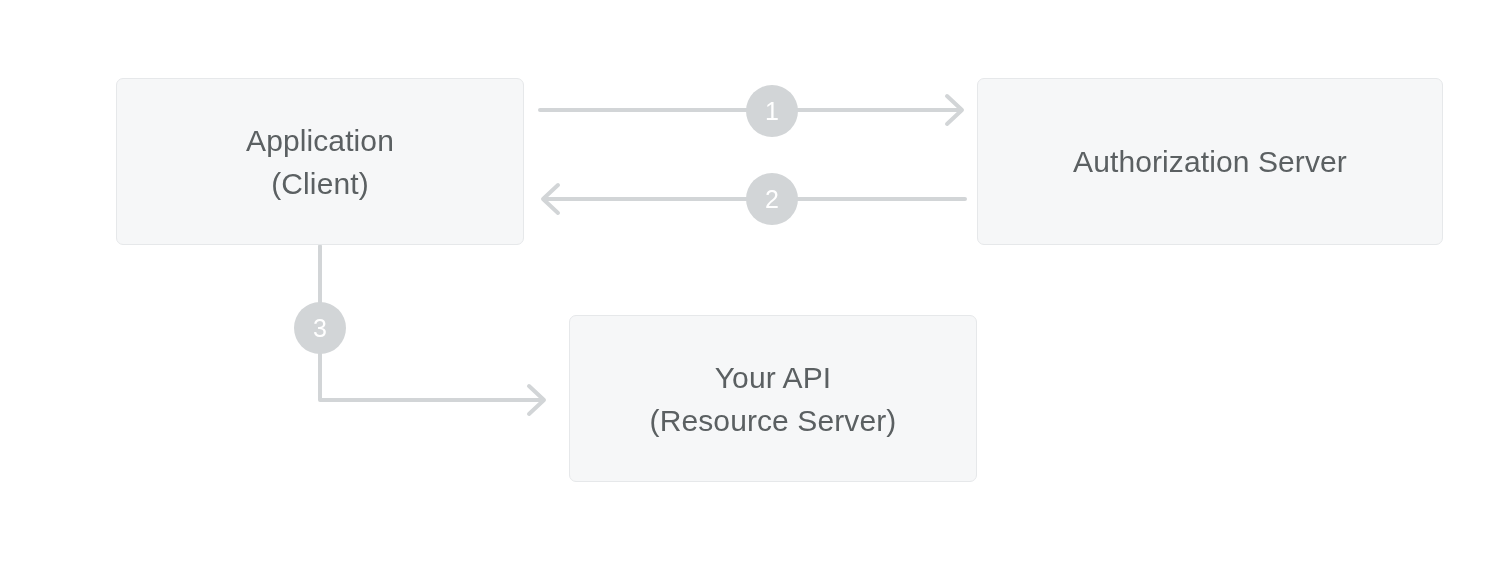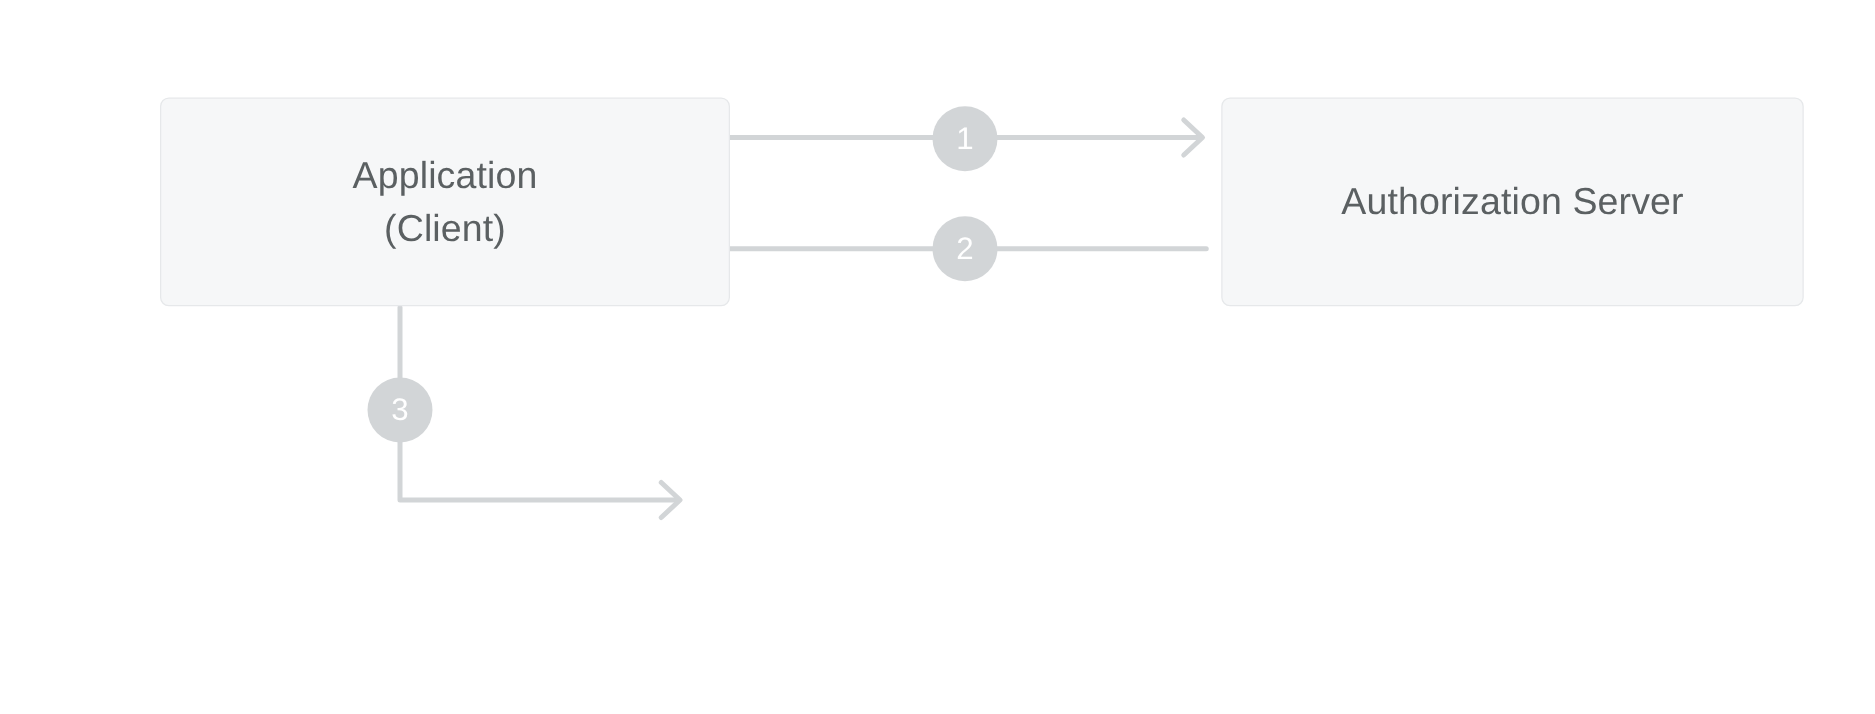--- a/index.html
+++ b/index.html
@@ -33,23 +33,22 @@
     color: #5b6062;
     font-size: 30px;
     line-height: 43px;
     font-weight: 400;
     letter-spacing: 0.1px;
     white-space: pre-line;
   }
   #node-application {
     left: 116px;
     top: 78px;
-    width: 456px;
+    width: 408px;
     height: 167px;
-    margin-left: 12px;
   }
   #node-auth-server {
     left: 977px;
     top: 78px;
     width: 466px;
     height: 167px;
   }
   #node-api {
     left: 569px;
     top: 315px;
@@ -109,20 +108,24 @@
 
   <div class="node" id="node-application">
     <div class="node-label">Application
 (Client)</div>
   </div>
 
   <div class="node" id="node-auth-server">
     <div class="node-label">Authorization Server</div>
   </div>
 
+  <div class="node" id="node-api">
+    <div class="node-label">Your API
+(Resource Server)</div>
+  </div>
 
   <div class="badge" id="badge-1">
     <span>1</span>
   </div>
 
   <div class="badge" id="badge-2">
     <span>2</span>
   </div>
 
   <div class="badge" id="badge-3">

